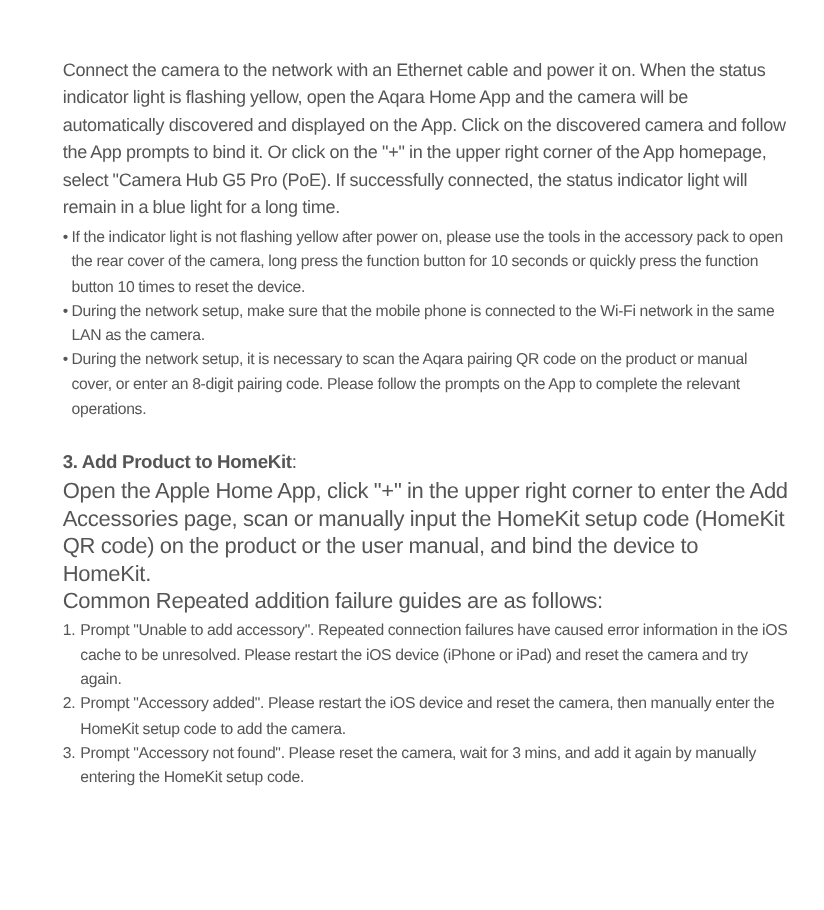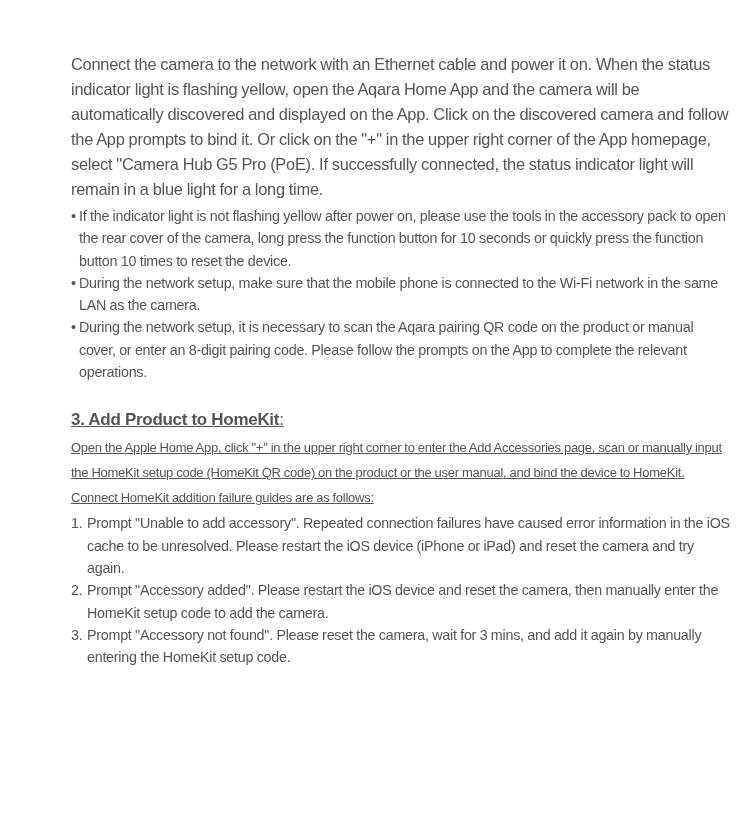--- a/index.html
+++ b/index.html
@@ -9,21 +9,21 @@
     }
     body {
       width: 749px;
       height: 827px;
       overflow: hidden;
       font-family: "Liberation Sans", "DejaVu Sans", sans-serif;
       color: #555555;
     }
     .doc {
       position: absolute;
-      left: 71px;
+      left: 57px;
       top: 52px;
       width: 660px;
     }
     .para-lg {
       font-size: 16.4px;
       line-height: 25px;
       margin: 0;
       letter-spacing: -0.25px;
       word-spacing: -0.3px;
     }
@@ -45,32 +45,30 @@
       left: 0;
       top: 0;
     }
     .heading {
       margin: 22px 0 0 0;
       font-size: 17px;
       line-height: 30px;
       font-weight: bold;
       color: #555555;
       letter-spacing: -0.3px;
-      text-decoration: underline;
     }
     .heading .colon {
       font-weight: normal;
     }
     .para-hk {
       margin: 0;
-      font-size: 13px;
+      font-size: 20px;
       line-height: 25px;
       letter-spacing: -0.25px;
       word-spacing: -0.3px;
-      text-decoration: underline;
     }
     .numbered {
       list-style: none;
       margin: 2px 0 0 0;
       padding: 0;
     }
     .numbered li {
       font-size: 14.3px;
       line-height: 22.3px;
       position: relative;
@@ -109,21 +107,21 @@
       <span>During the network setup, make sure that the mobile phone is connected to the Wi-Fi network in the same LAN as the camera.</span>
     </li>
     <li>
       <span class="dot">•</span>
       <span>During the network setup, it is necessary to scan the Aqara pairing QR code on the product or manual cover, or enter an 8-digit pairing code. Please follow the prompts on the App to complete the relevant operations.</span>
     </li>
   </ul>
 
   <h3 class="heading"><span>3. Add Product to HomeKit</span><span class="colon">:</span></h3>
 
-  <p class="para-hk"><span>Open the Apple Home App, click "+" in the upper right corner to enter the Add Accessories page, scan or manually input the HomeKit setup code (HomeKit QR code) on the product or the user manual, and bind the device to HomeKit.</span><br><span>Connect HomeKit addition failure guides are as follows:</span></p>
+  <p class="para-hk"><span>Open the Apple Home App, click "+" in the upper right corner to enter the Add Accessories page, scan or manually input the HomeKit setup code (HomeKit QR code) on the product or the user manual, and bind the device to HomeKit.</span><br><span>Common Repeated addition failure guides are as follows:</span></p>
 
   <ol class="numbered">
     <li>
       <span class="num">1.</span>
       <span>Prompt "Unable to add accessory". Repeated connection failures have caused error information in the iOS cache to be unresolved. Please restart the iOS device (iPhone or iPad) and reset the camera and try again.</span>
     </li>
     <li>
       <span class="num">2.</span>
       <span>Prompt "Accessory added". Please restart the iOS device and reset the camera, then manually enter the HomeKit setup code to add the camera.</span>
     </li>

